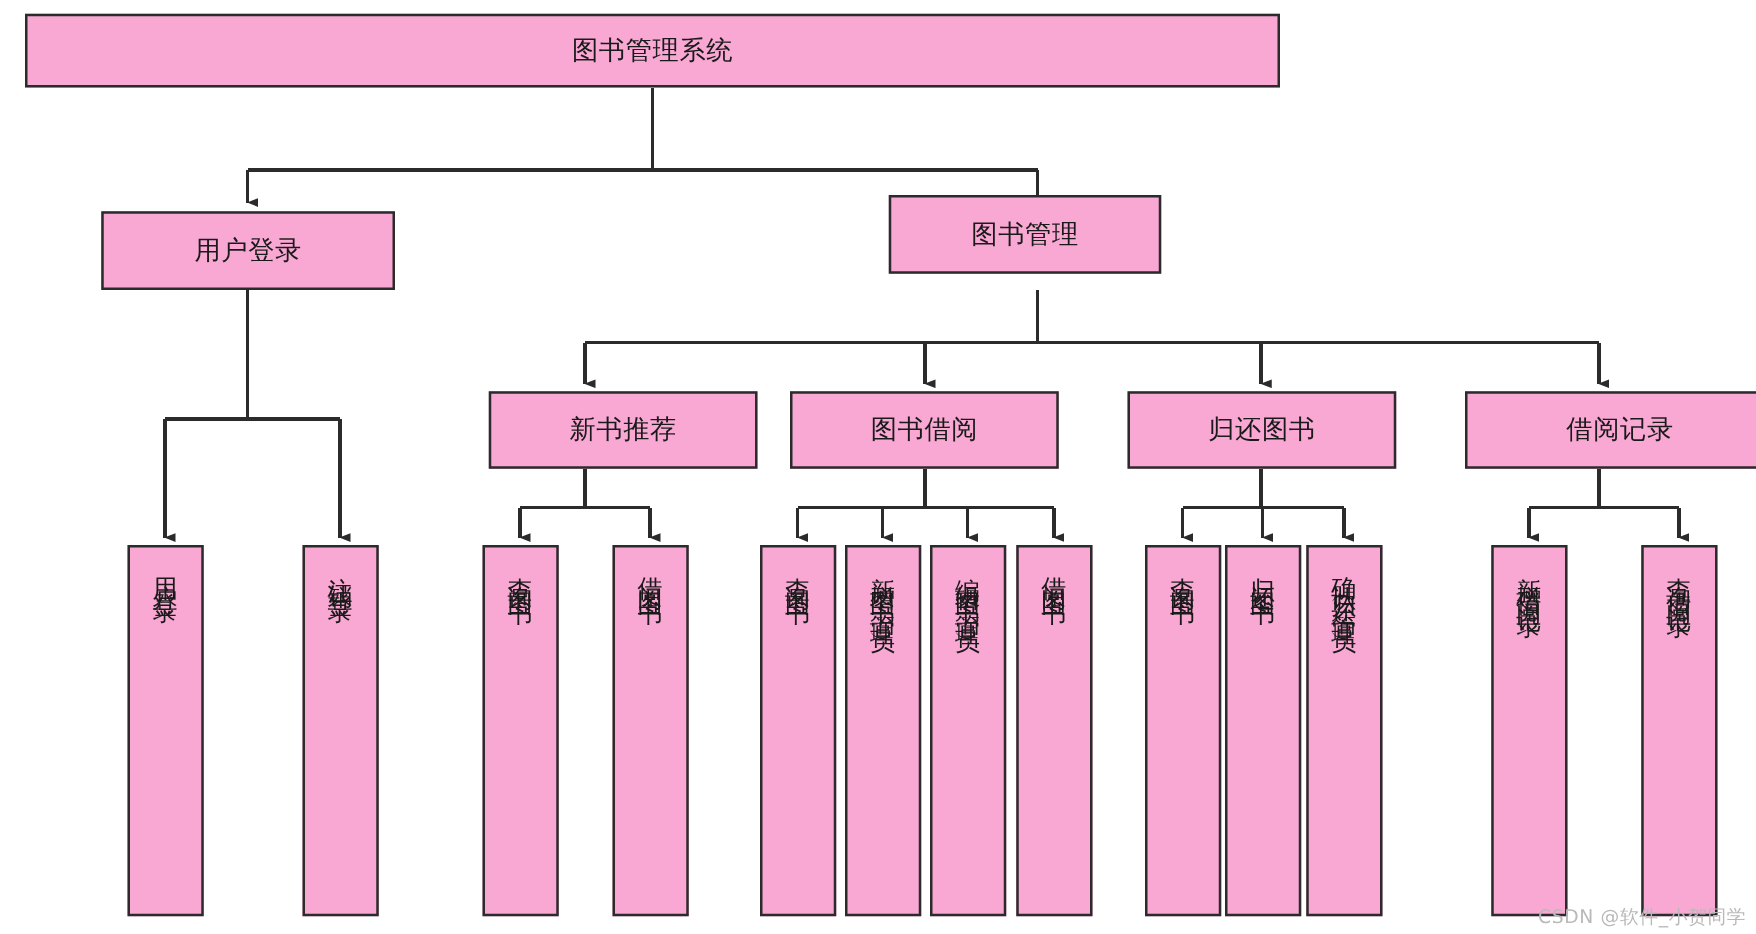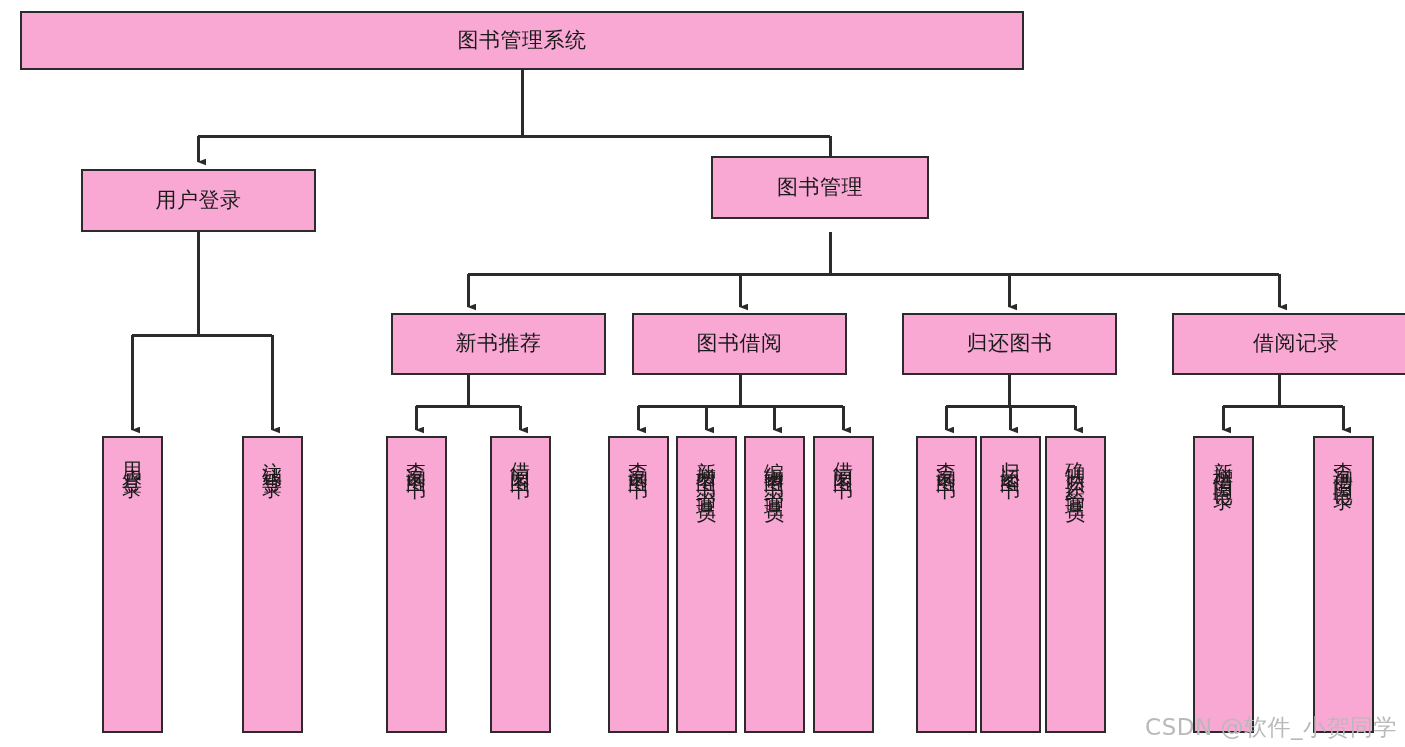--- a/index.html
+++ b/index.html
@@ -56,21 +56,21 @@
     text-orientation: upright;
     letter-spacing: 6px;
     line-height: 1;
     white-space: nowrap;
     text-align: left;
   }
   .watermark {
     position: absolute;
     right: 8px;
     bottom: 4px;
-    font-size: 23px;
+    font-size: 15px;
     color: #b9b9b9;
     white-space: nowrap;
     letter-spacing: 0.5px;
   }
 </style>
 </head>
 <body>
 
 <div id="diagram-root">
 

